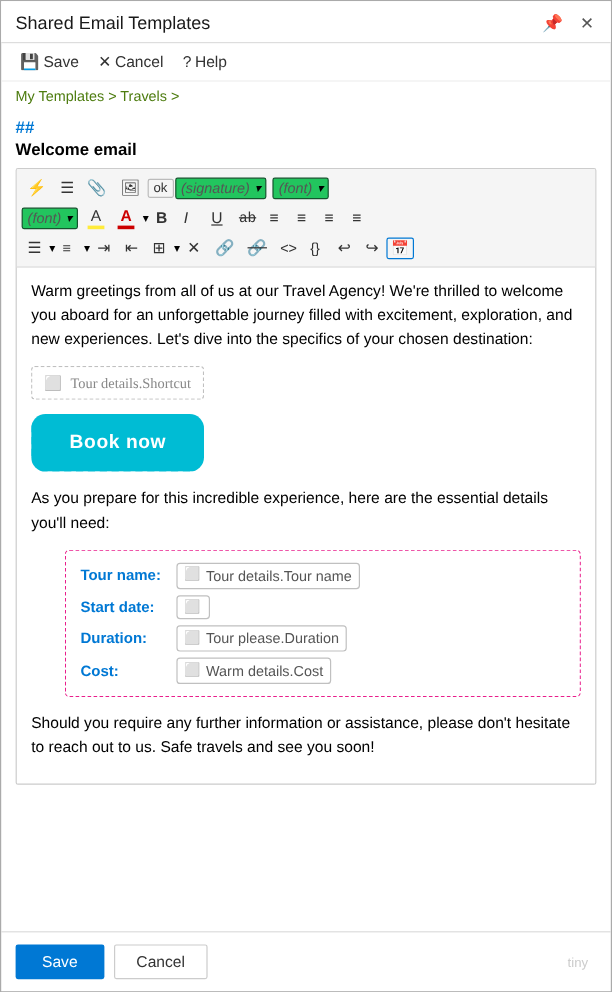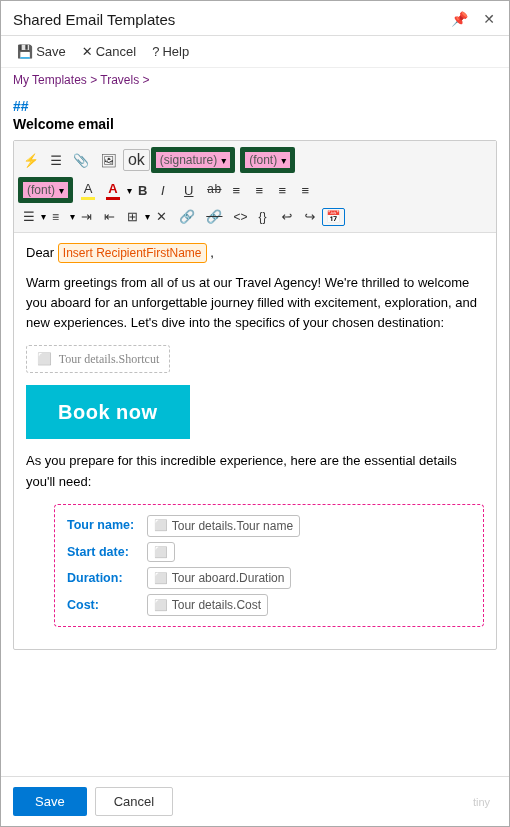--- a/index.html
+++ b/index.html
@@ -62,21 +62,21 @@
       display: flex;
       align-items: center;
       gap: 3px;
       padding: 3px 6px;
     }
     .breadcrumb {
       padding: 5px 12px;
       font-size: 12px;
       color: #0078d4;
     }
-    .breadcrumb span { color: #701a75; cursor: pointer; }
+    .breadcrumb span { color: #4d7c0f; cursor: pointer; }
     .content-area {
       flex: 1;
       padding: 0 12px 10px 12px;
       overflow-y: auto;
     }
     .template-tag {
       color: #0078d4;
       font-size: 14px;
       font-weight: 600;
       margin: 6px 0 2px 0;
@@ -112,26 +112,27 @@
       padding: 2px 5px;
       border-radius: 2px;
       min-width: 22px;
       text-align: center;
       display: flex;
       align-items: center;
     }
     .et-dropdown {
       display: flex;
       align-items: center;
-      border: 5px solid #14532d;
-      background: #f9a8d4;
+      border: 1px solid #14532d;
+      background: #22c55e;
       padding: 1px 4px;
       font-size: 12px;
       cursor: pointer;
       border-radius: 2px;
+      font-style: italic;
     }
     .editor-body {
       padding: 10px 12px;
       min-height: 400px;
       font-size: 13px;
       line-height: 1.5;
       color: #000;
     }
     .dear-line {
       margin-bottom: 10px;
@@ -157,25 +158,25 @@
       color: #888;
       font-size: 12px;
       margin-bottom: 12px;
       cursor: pointer;
       font-family: Liberation Serif, serif;
     }
     .book-btn {
       display: inline-block;
       background: #00bcd4;
       color: #fff;
-      font-size: 20px;
+      font-size: 16px;
       font-weight: 700;
       padding: 10px 30px;
       border: 2px dashed #00bcd4;
-      border-radius: 0;
+      border-radius: 12px;
       cursor: pointer;
       margin-bottom: 12px;
       letter-spacing: 0.5px;
     }
     .details-section {
       border: 1px dashed #e91e8c;
       border-radius: 4px;
       padding: 10px 12px;
       margin-bottom: 12px;
       margin-left: 28px;
@@ -297,21 +298,21 @@
         <div class="editor-toolbar-row">
 
           <button class="et-btn" title="Macro">⚡</button>
 
           <button class="et-btn" title="Paragraph">☰</button>
 
           <button class="et-btn" title="Attach">📎</button>
 
           <button class="et-btn" title="Image">🖼</button>
 
-          <button class="et-btn" title="OK" style="border:1px solid #bbb; font-size:16px; padding:1px 4px;">ok</button>
+          <button class="et-btn" title="OK" style="border:1px solid #bbb; font-size:11px; padding:1px 4px;">ok</button>
 
           <div class="et-dropdown">
             <span style="font-size:12px; color:#555;">(signature)</span>
             <span style="margin-left:4px; font-size:10px;">▾</span>
           </div>
 
           <div class="et-dropdown" style="margin-left:4px;">
             <span style="font-size:12px; color:#555;">(font)</span>
             <span style="margin-left:4px; font-size:10px;">▾</span>
           </div>
@@ -384,26 +385,20 @@
           <button class="et-btn" title="Undo">↩</button>
 
           <button class="et-btn" title="Redo">↪</button>
 
           <button class="et-btn" title="Calendar" style="color:#0078d4; border:1px solid #0078d4; padding:1px 3px; font-size:12px;">📅</button>
         </div>
       </div>
 
       <div class="editor-body">
         
-        <div class="dear-line">
-          <span>Dear</span>
-          <span> </span>
-          <span class="recipient-tag">Insert RecipientFirstName</span>
-          <span>,</span>
-        </div>
 
         
         <p class="body-para">Warm greetings from all of us at our Travel Agency! We're thrilled to welcome you aboard for an unforgettable journey filled with excitement, exploration, and new experiences. Let's dive into the specifics of your chosen destination:</p>
 
         
         <div class="shortcut-box">
           <span style="margin-right:4px;">⬜</span>
           <span>Tour details.Shortcut</span>
         </div>
         <br>
@@ -428,33 +423,34 @@
           <div class="detail-row">
             <span class="detail-label">Start date:</span>
             <span class="detail-tag">
               <span class="detail-tag-icon">⬜</span>
             </span>
           </div>
           <div class="detail-row">
             <span class="detail-label">Duration:</span>
             <span class="detail-tag">
               <span class="detail-tag-icon">⬜</span>
-              <span>Tour aboard.Duration</span>
+              <span>Tour please.Duration</span>
             </span>
           </div>
           <div class="detail-row">
             <span class="detail-label">Cost:</span>
             <span class="detail-tag">
               <span class="detail-tag-icon">⬜</span>
-              <span>Tour details.Cost</span>
-            </span>
-          </div>
-        </div>
-
-        
+              <span>Warm details.Cost</span>
+            </span>
+          </div>
+        </div>
+
+        
+        <p class="closing-para">Should you require any further information or assistance, please don't hesitate to reach out to us. Safe travels and see you soon!</p>
       </div>
     </div>
   </div>
 
   <div class="footer-bar">
     <div class="footer-actions">
       <button class="footer-save-btn">Save</button>
       <button class="footer-cancel-btn">Cancel</button>
     </div>
     <div class="tiny-logo">

